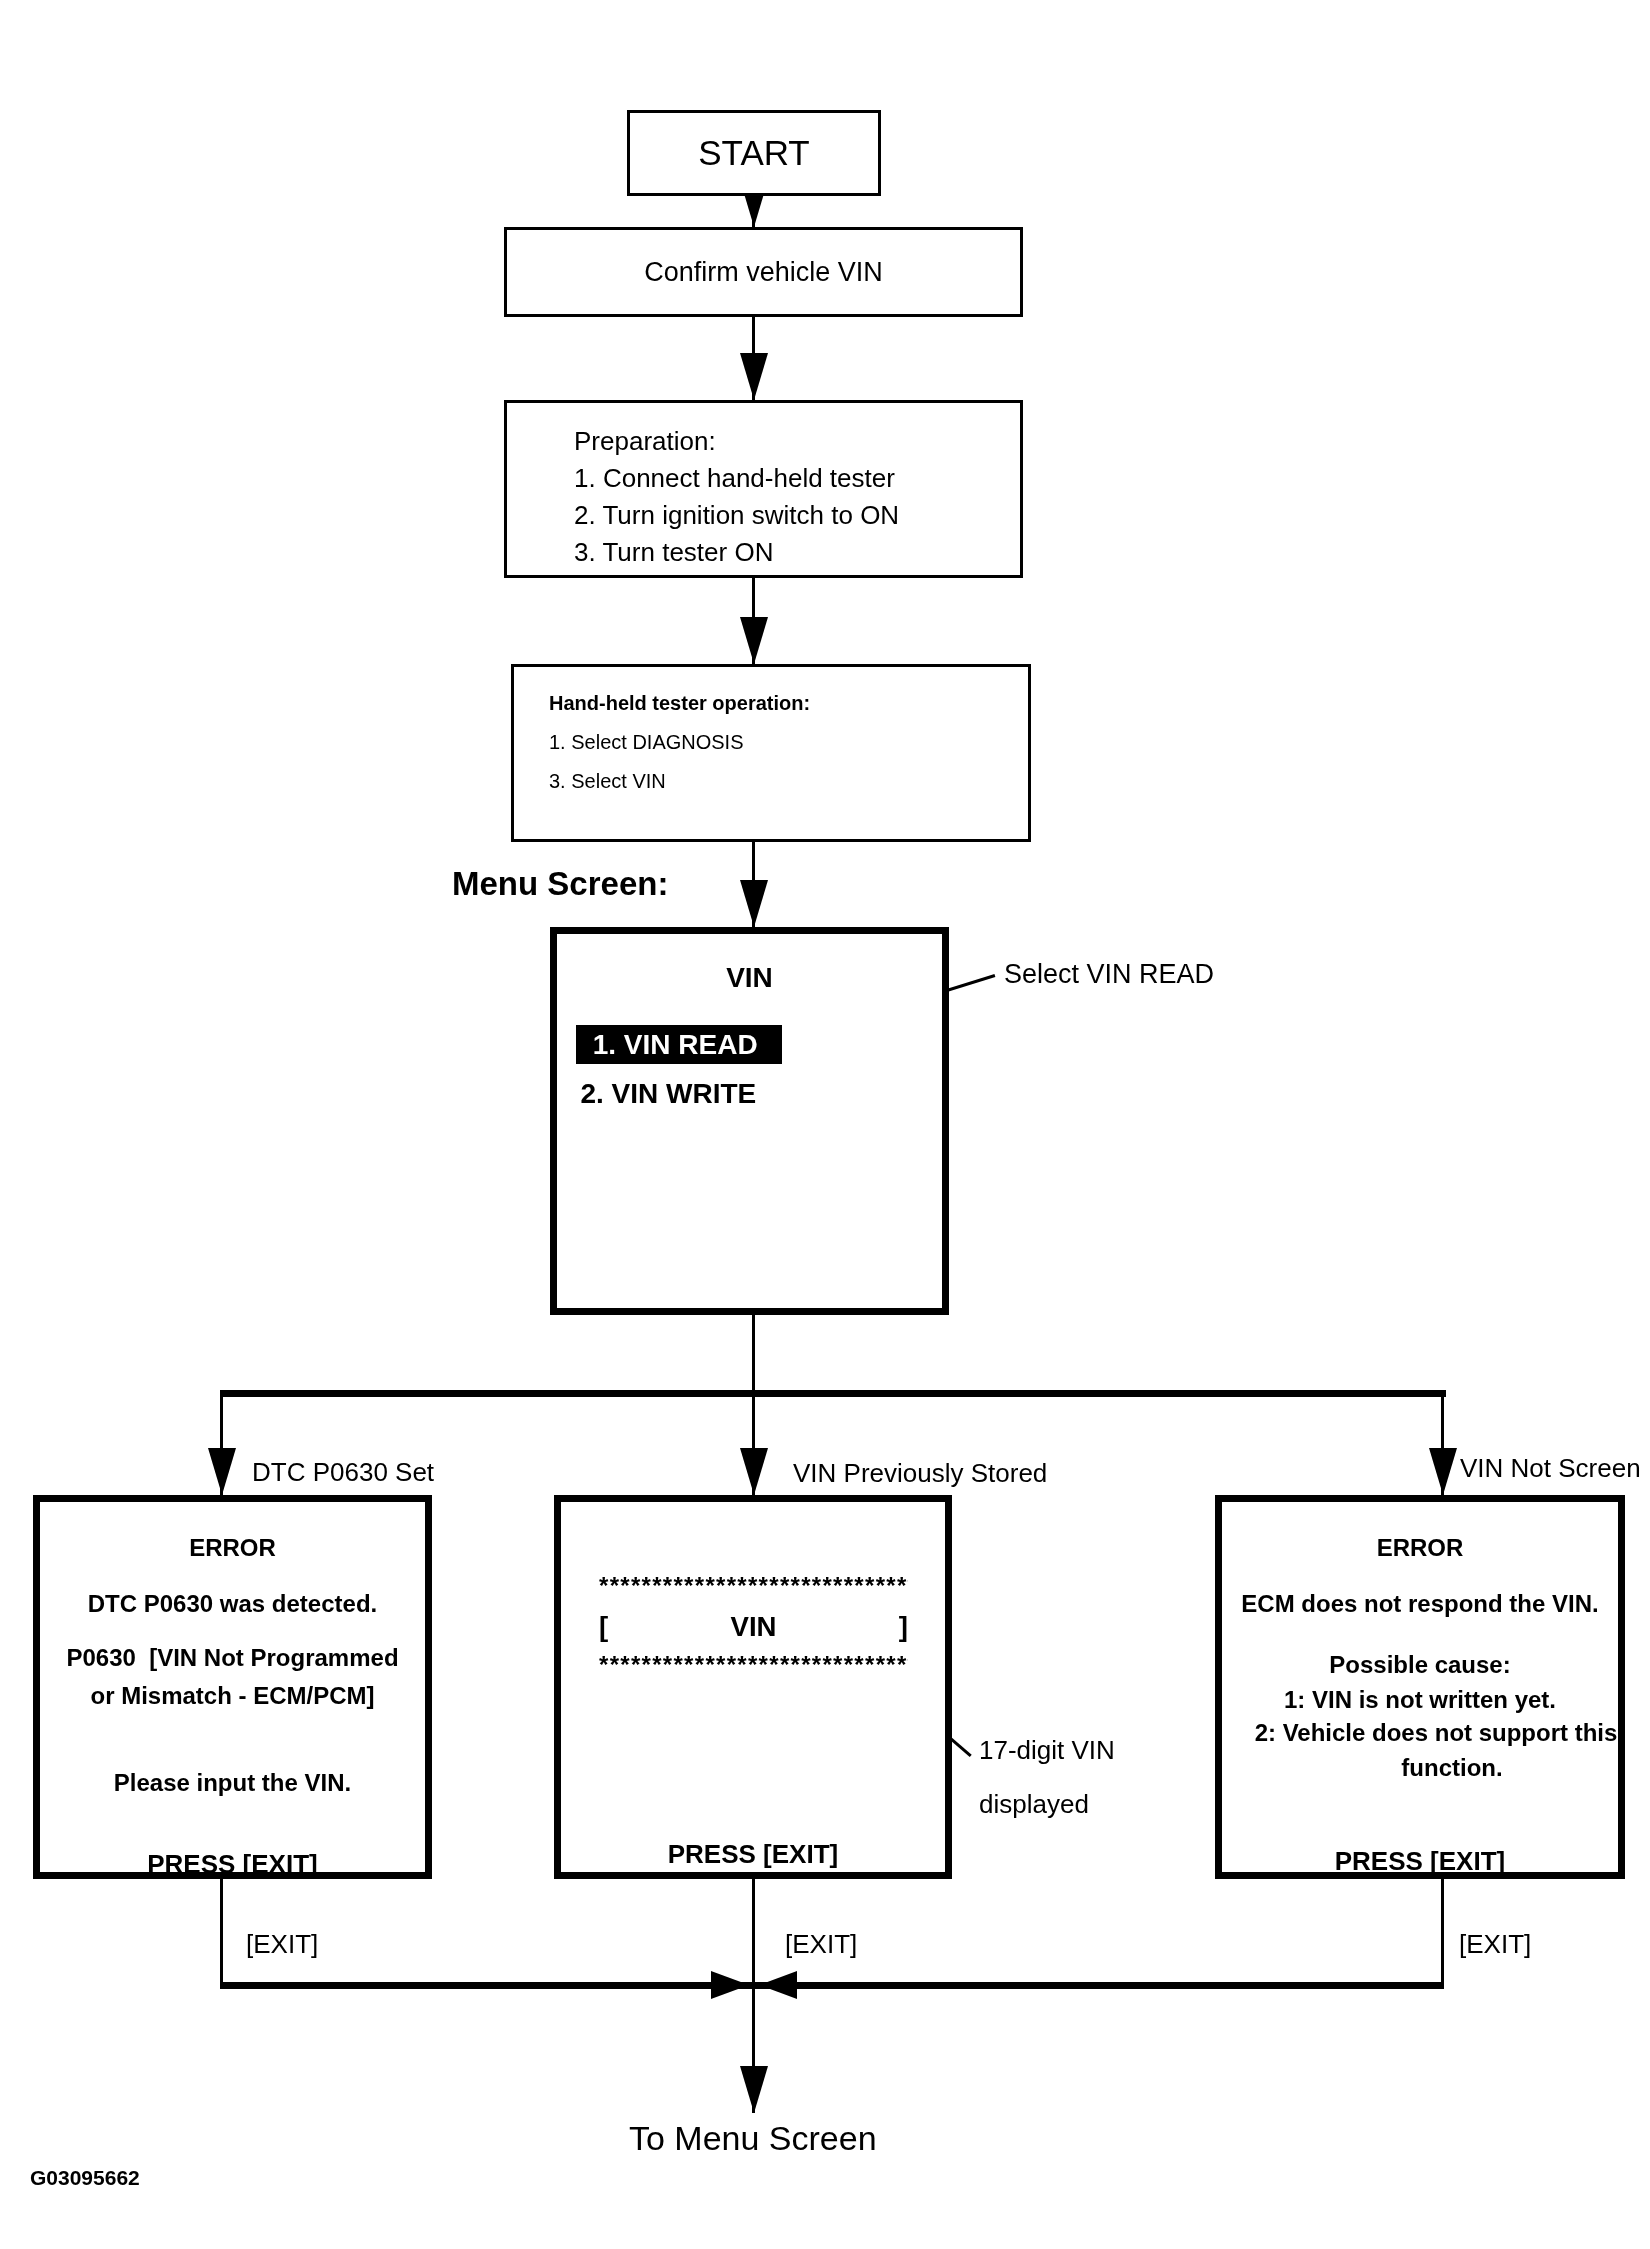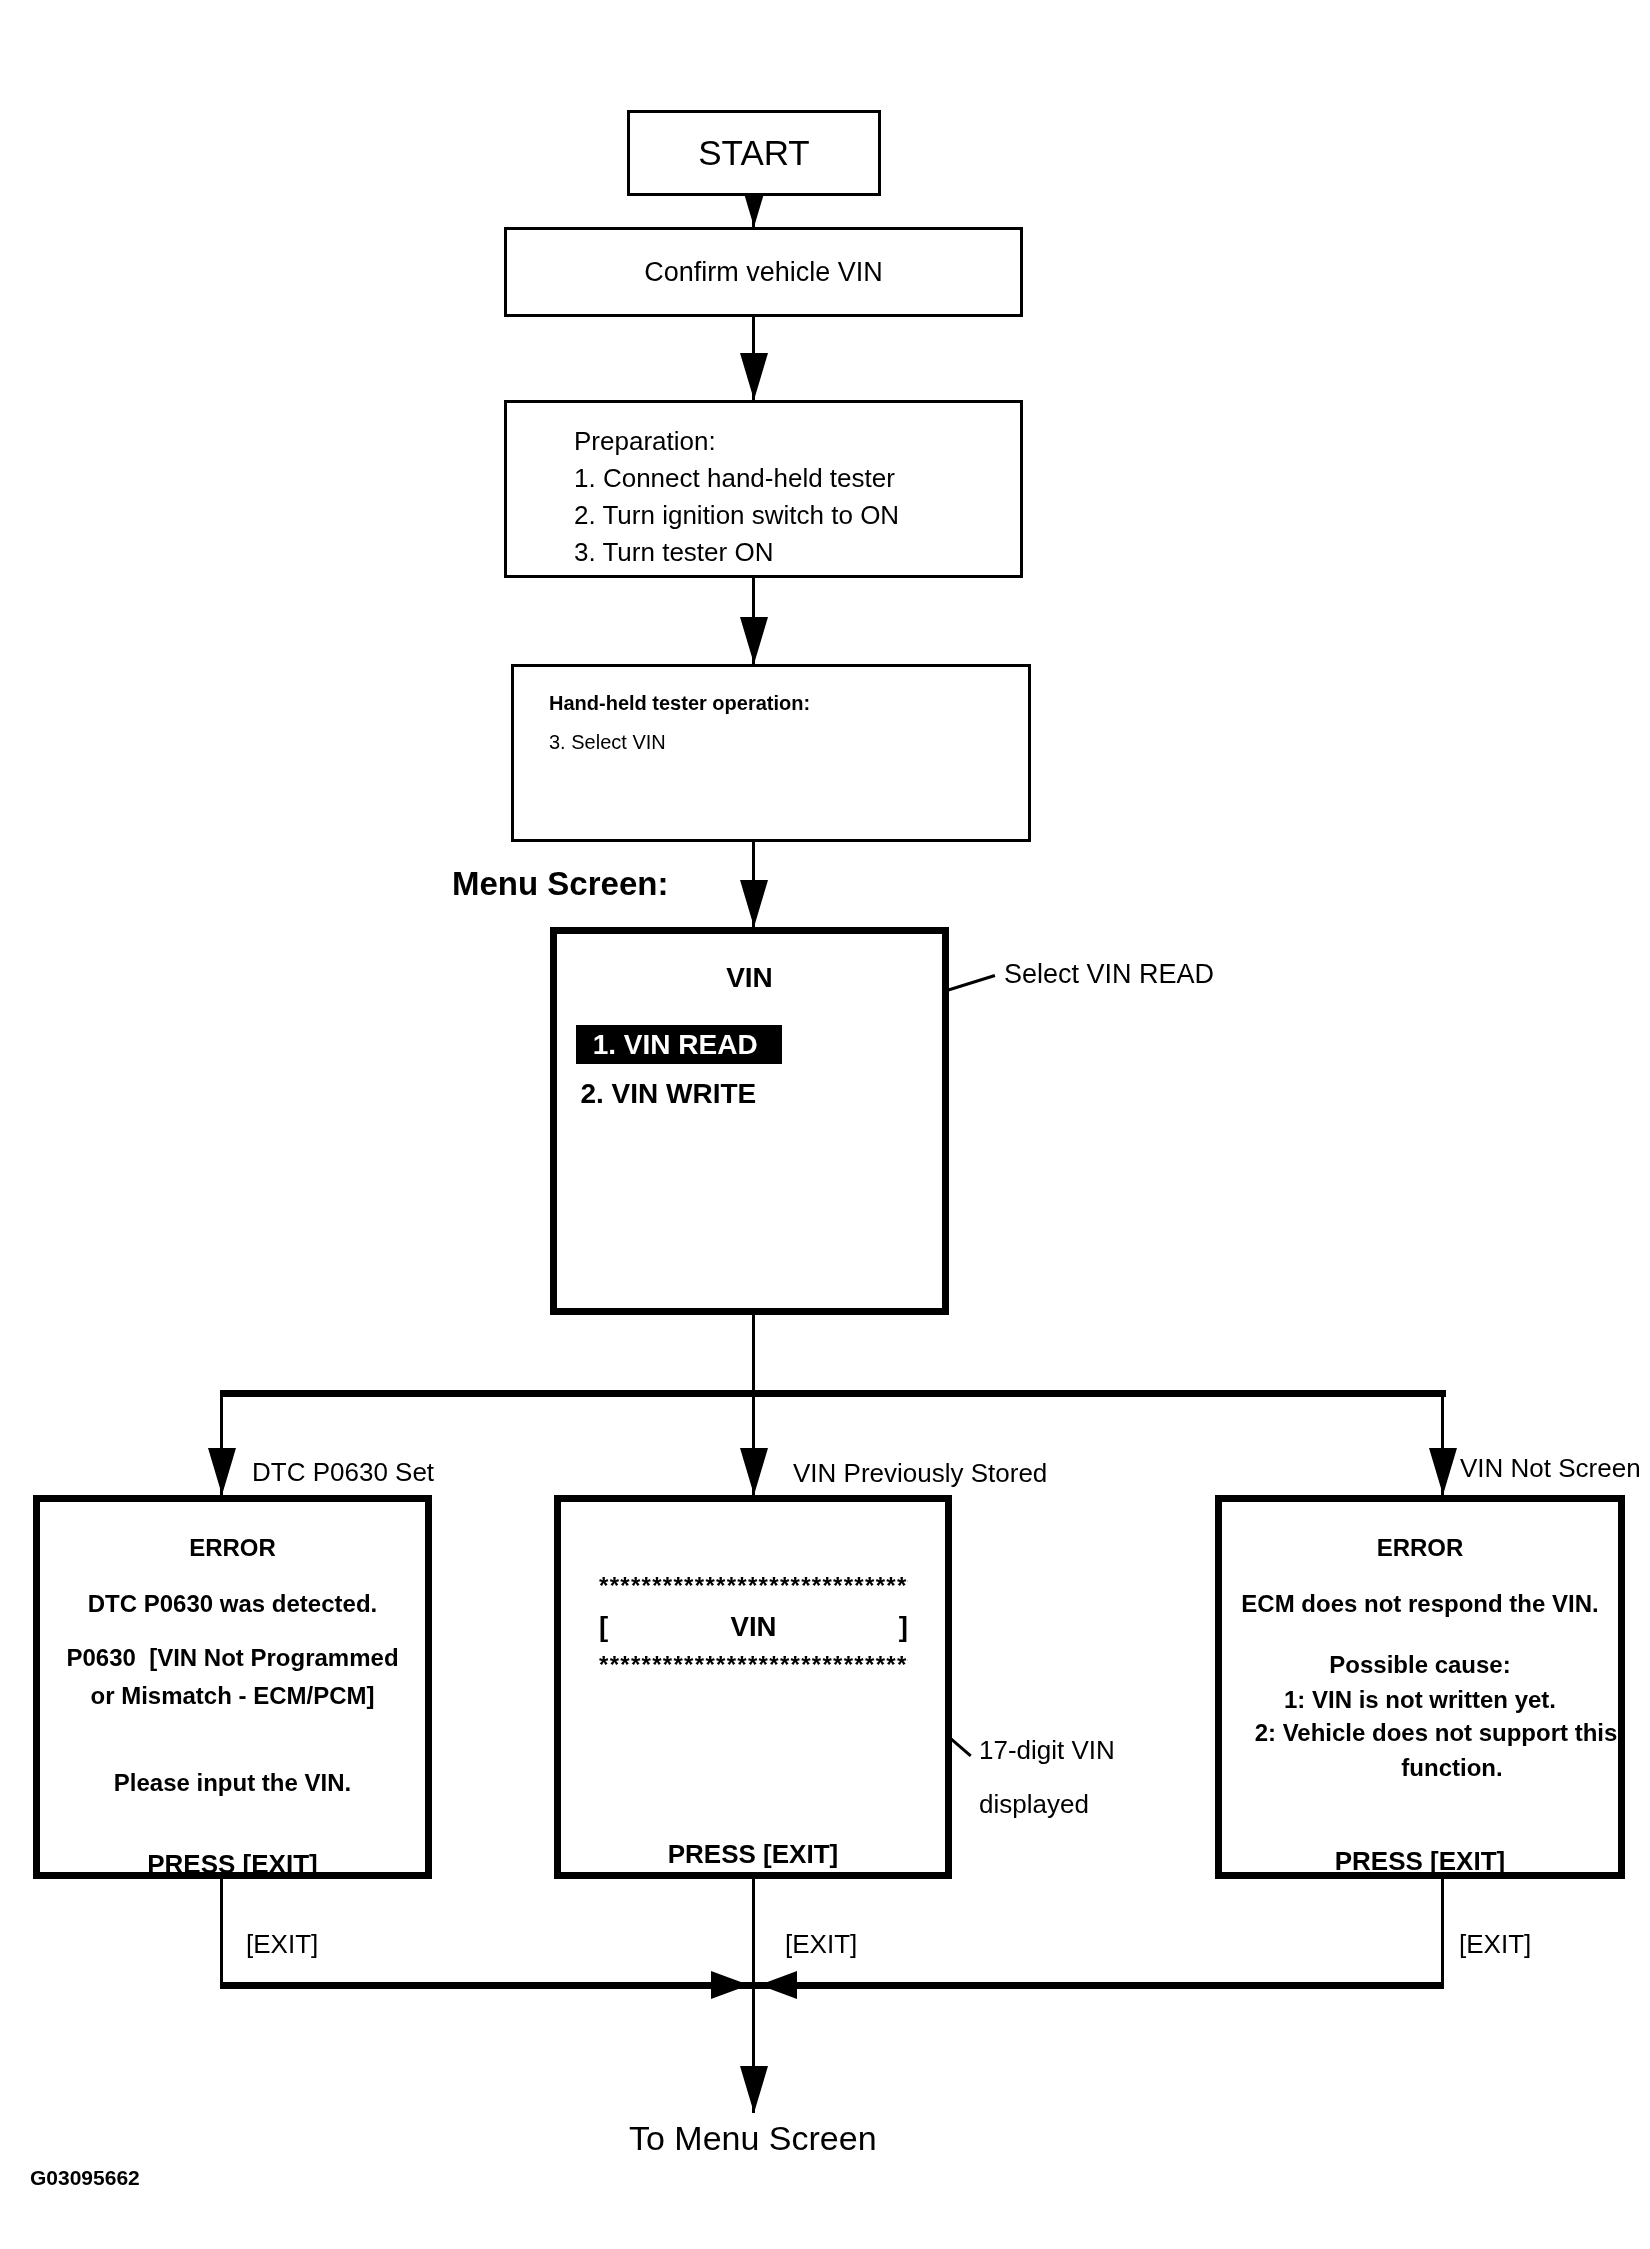--- a/index.html
+++ b/index.html
@@ -144,20 +144,21 @@
 
   <div class="box" style="left:504px; top:400px; width:519px; height:178px; font-size:26px; line-height:37px; padding:20px 0 0 67px;">
     <div class="step-line">Preparation:</div>
     <div class="step-line">1. Connect hand-held tester</div>
     <div class="step-line">2. Turn ignition switch to ON</div>
     <div class="step-line">3. Turn tester ON</div>
   </div>
 
   <div class="box" style="left:511px; top:664px; width:520px; height:178px; font-size:20px; line-height:39px; padding:16.7px 0 0 35px;">
     <div class="step-line" style="font-weight:bold;">Hand-held tester operation:</div>
+    <div class="step-line">1. Select DIAGNOSIS</div>
     <div class="step-line">3. Select VIN</div>
   </div>
 
   <div class="label" style="left:452px; top:865px; font-size:33px; font-weight:bold;">Menu Screen:</div>
 
   <div class="box thick" style="left:550px; top:927px; width:399px; height:388px;">
     <div class="abs-line" style="top:28px; font-size:28px;">VIN</div>
     <div style="position:absolute; left:19px; top:91px; width:206px; height:39px; background:#000; color:#fff; font-weight:bold; font-size:28px; line-height:39px; padding-left:16.7px; box-sizing:border-box; white-space:nowrap;">1. VIN READ</div>
     <div style="position:absolute; left:23.4px; top:144px; font-weight:bold; font-size:28px; white-space:nowrap;">2. VIN WRITE</div>
   </div>

